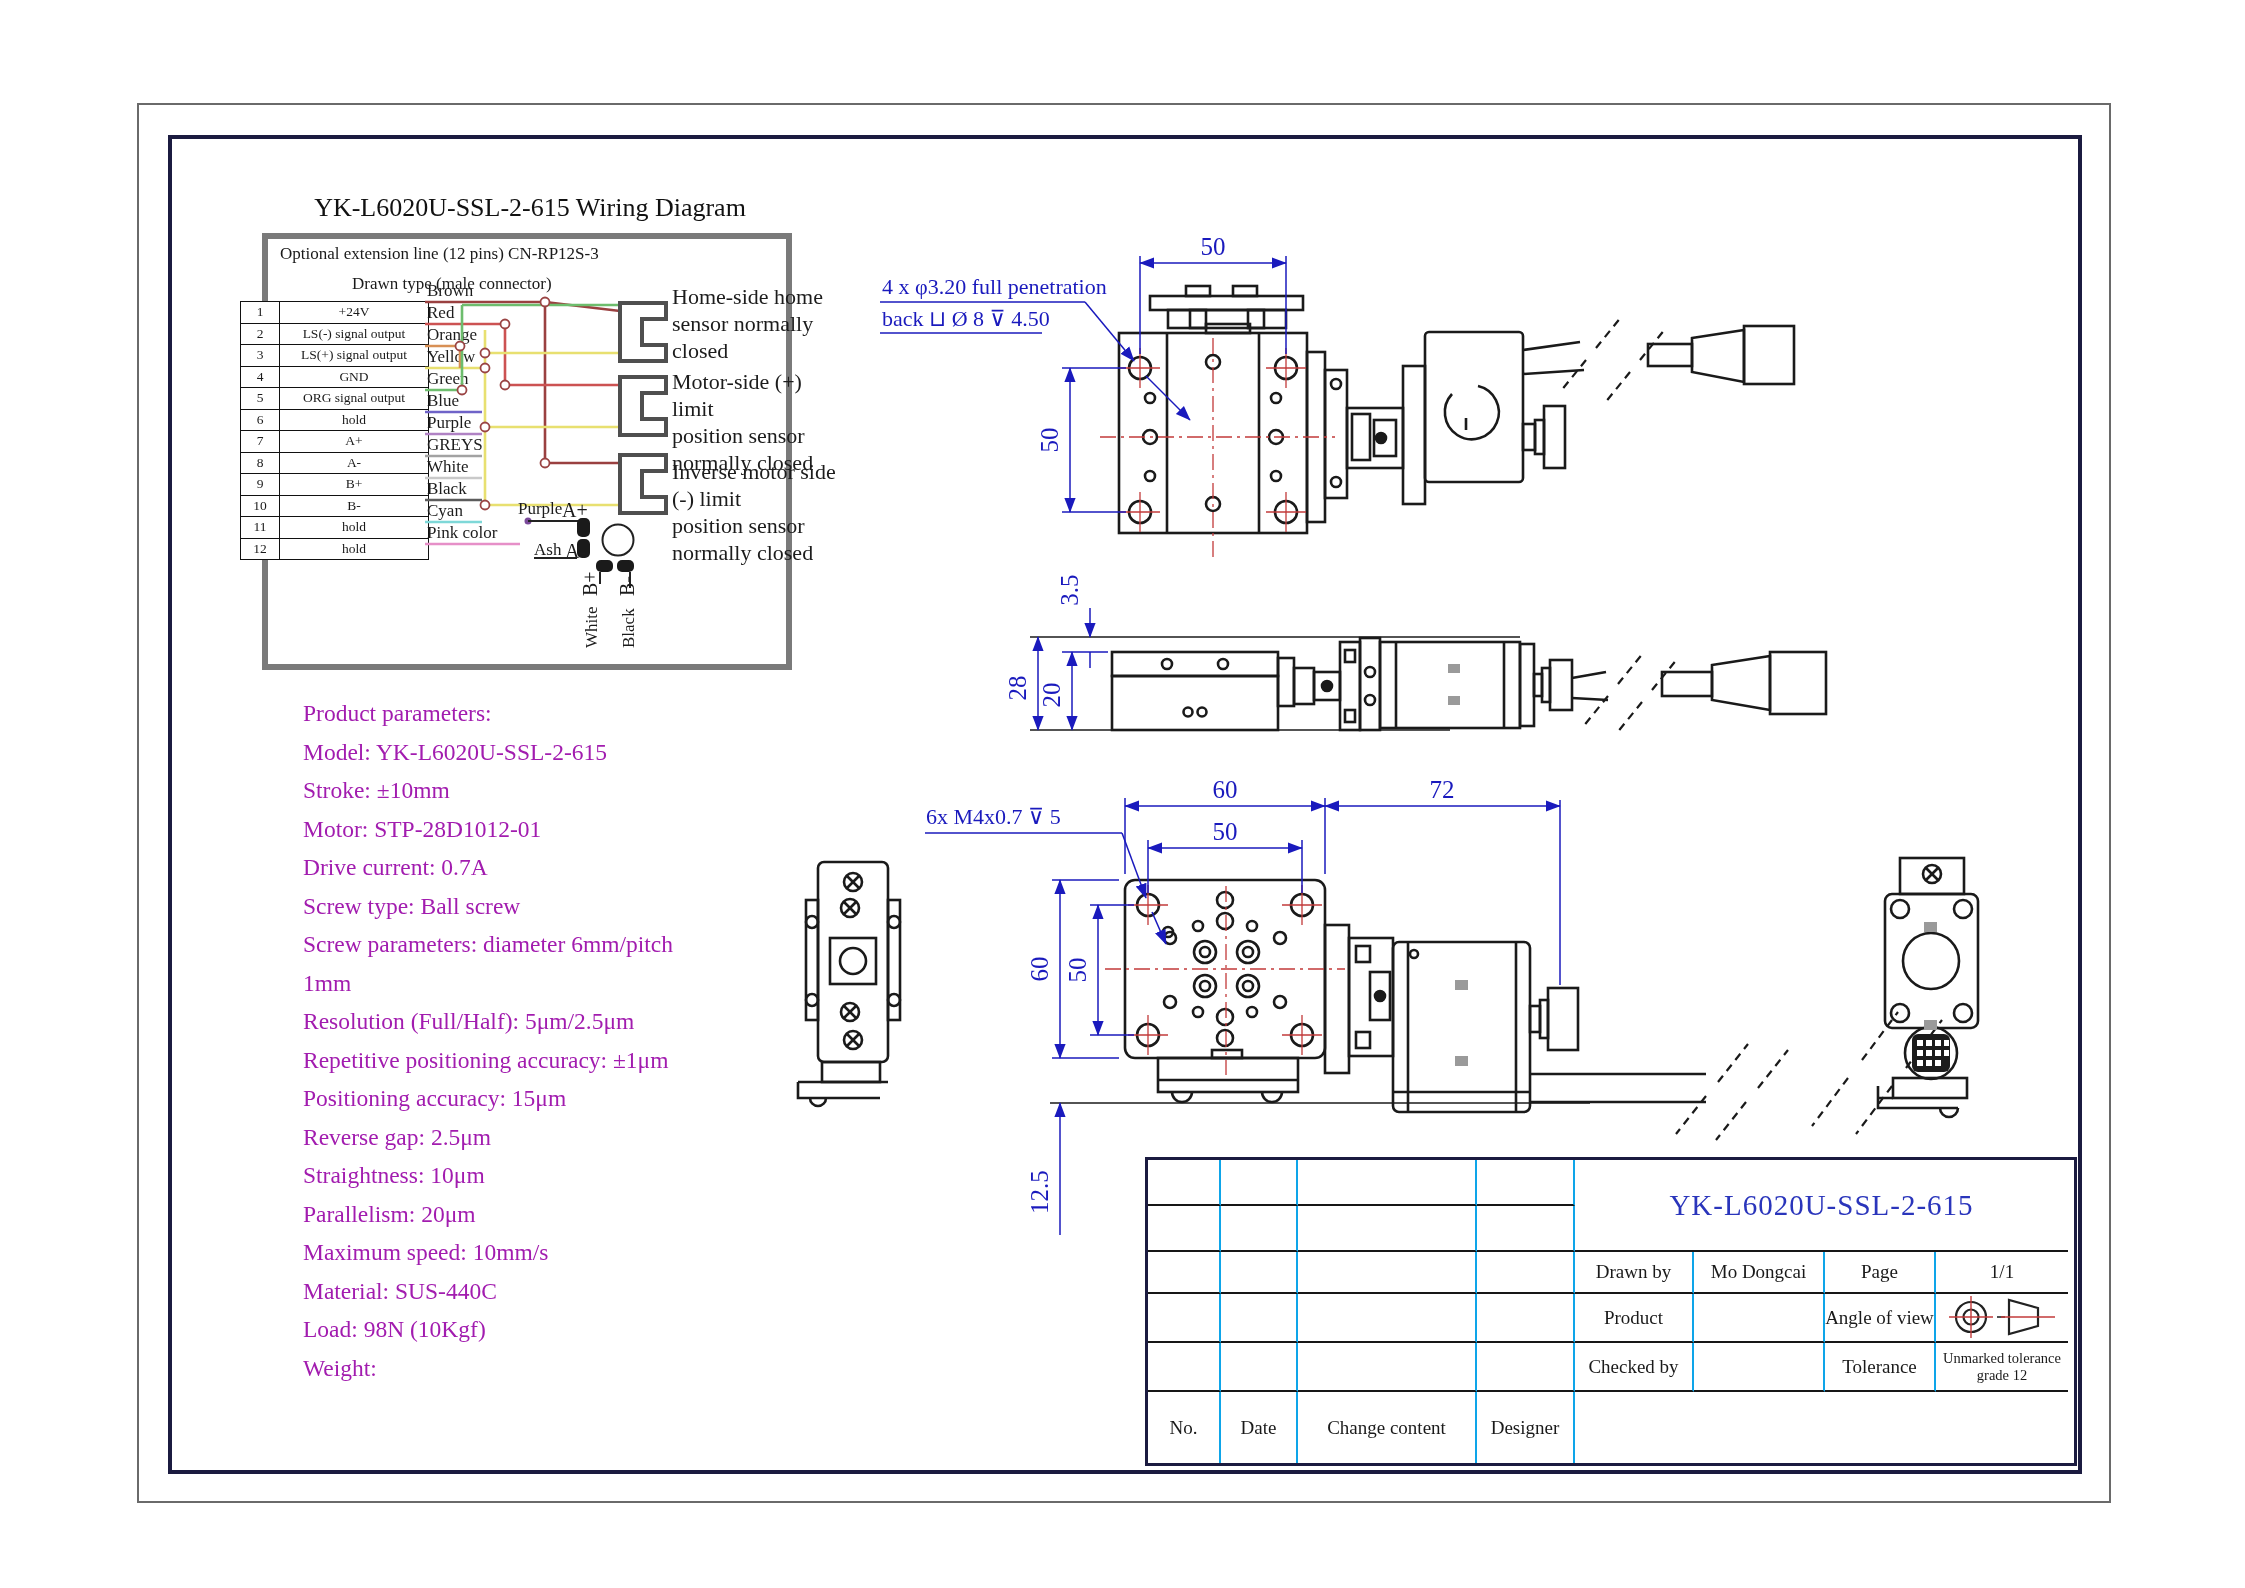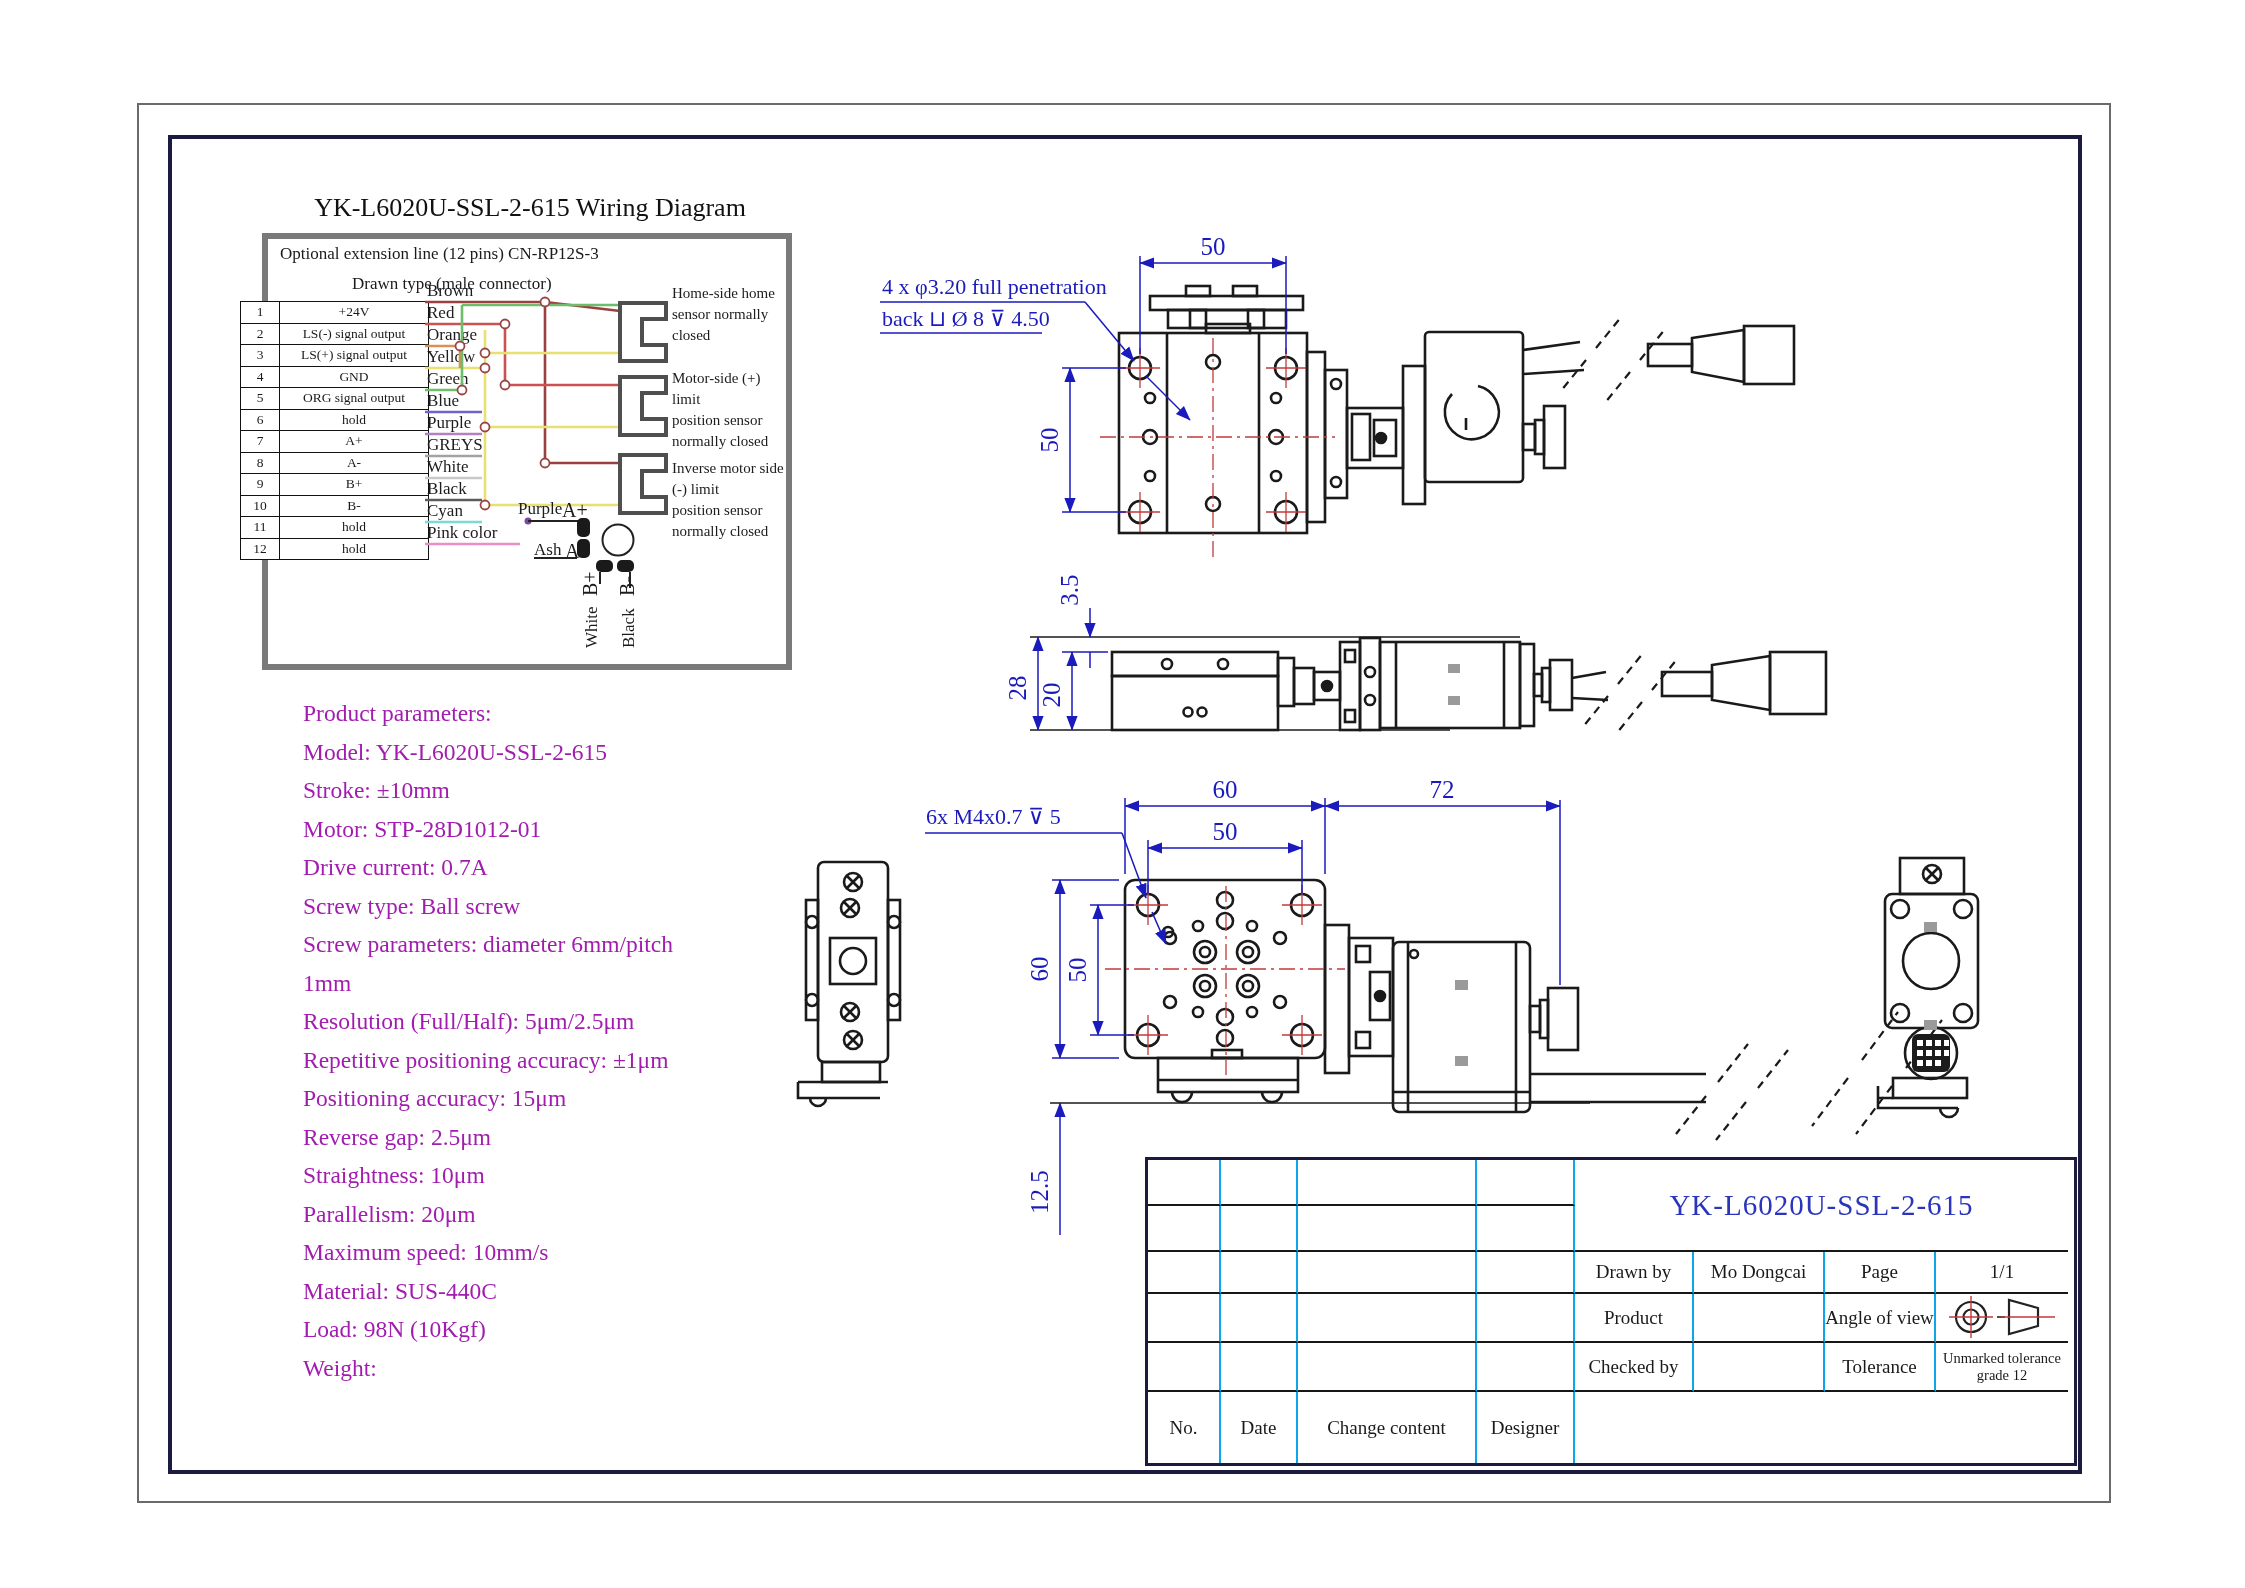--- a/index.html
+++ b/index.html
@@ -11,21 +11,21 @@
         border:4px solid var(--frame);}
   .abs{position:absolute;}
   .wiring-title{left:300px;top:193px;width:460px;text-align:center;font-size:26px;color:#111;}
   .wirebox{left:262px;top:233px;width:518px;height:425px;border:6px solid var(--box_gray);background:transparent;}
   .wb-h1{left:280px;top:244px;font-size:17px;}
   .wb-h2{left:352px;top:274px;font-size:17px;}
   table.pintable{position:absolute;left:240px;top:301px;border-collapse:collapse;background:#fff;}
   table.pintable td{border:1.6px solid #111;height:20.5px;padding:0 3px;font-size:13.5px;text-align:center;}
   td.pnum{width:32px;}
   td.plab{width:142px;}
-  .sensor{font-size:15px;line-height:21px;white-space:pre-line;color:#1c1c1c;}
+  .sensor{font-size:22px;line-height:27px;white-space:pre-line;color:#1c1c1c;}
   .s1{left:672px;top:283px;width:170px;}
   .s2{left:672px;top:368px;width:170px;}
   .s3{left:672px;top:458px;width:178px;}
   .params{left:303px;top:700px;width:480px;}
   .pline{font-size:23.5px;height:38.5px;color:#a21caf;}
   
   .tblock{left:1145px;top:1157px;width:932px;height:309px;display:flex;
           border:3px solid var(--frame);box-sizing:border-box;background:#fff;}
   .tb-left{display:grid;grid-template-columns:73px 77px 179px 98px;grid-template-rows:46px 46px 42px 49px 49px auto;}
   .tb-right{display:grid;grid-template-columns:119px 131px 111px 132px;grid-template-rows:92px 42px 49px 49px auto;flex:1;}

